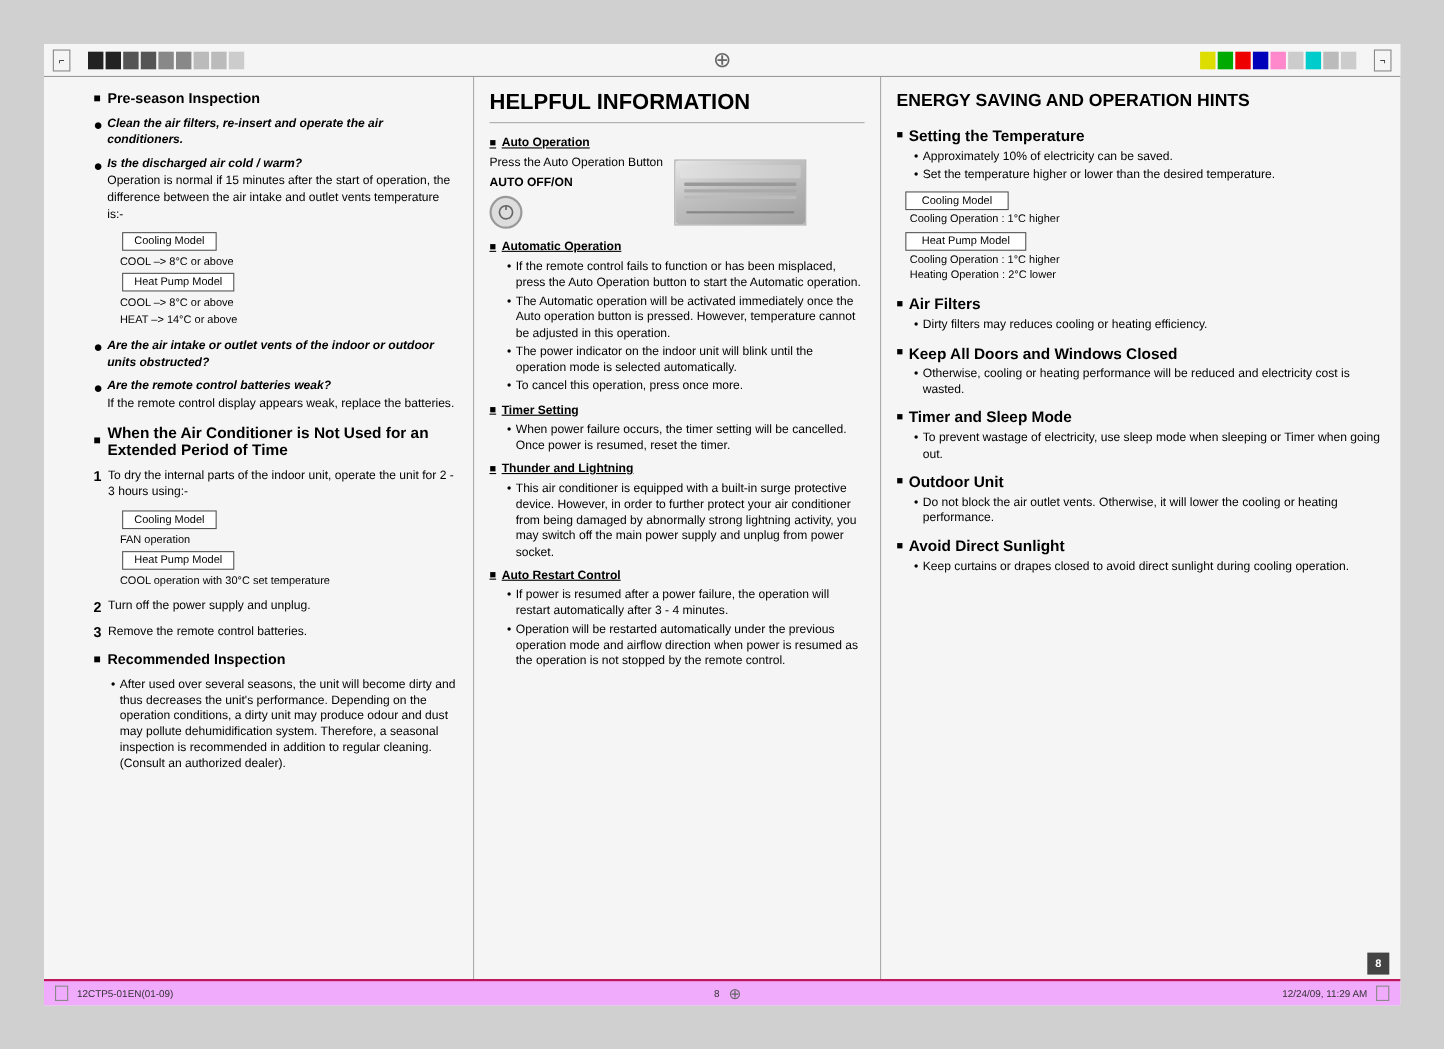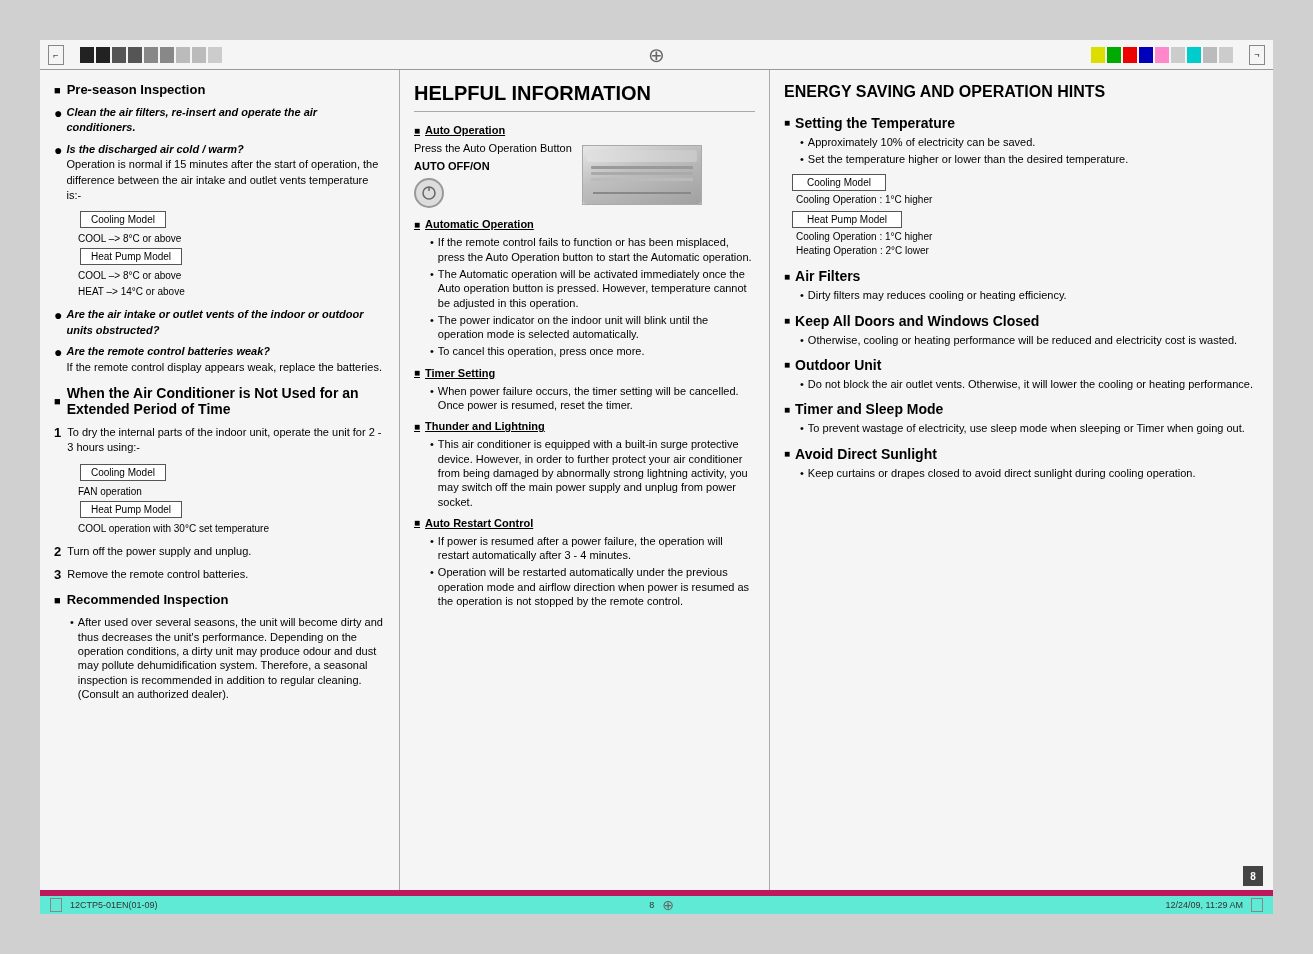--- a/index.html
+++ b/index.html
@@ -53,20 +53,21 @@
     .cb-lgray { background: #ccc; }
     .crosshair {
       font-size: 20px;
       color: #666;
     }
     
     .content {
       display: flex;
       flex: 1;
       overflow: hidden;
+      padding-left: 31px;
     }
     
     .col-left {
       width: 360px;
       padding: 12px 14px;
       border-right: 1px solid #aaa;
       overflow-y: auto;
     }
     
     .col-mid {
@@ -77,22 +78,22 @@
     }
     
     .col-right {
       flex: 1;
       padding: 12px 14px;
       overflow-y: auto;
     }
     
     .bottom-bar {
       height: 24px;
-      background: #5eead4;
-      border-top: 6px solid #be185d;
+      background: #f0abfc;
+      border-top: 2px solid #be185d;
       display: flex;
       align-items: center;
       justify-content: space-between;
       padding: 0 10px;
       font-size: 9px;
       color: #333;
     }
 
     h2.section-title {
       font-size: 13px;
@@ -499,33 +500,33 @@
       <div class="energy-section">
         <div class="energy-section-title">Keep All Doors and Windows Closed</div>
         <div class="sub-items">
           <div class="sub-item">
               <span>Otherwise, cooling or heating performance will be reduced and electricity cost is wasted.</span>
             </div>
         </div>
       </div>
 
       <div class="energy-section">
+        <div class="energy-section-title">Timer and Sleep Mode</div>
+        <div class="sub-items">
+          <div class="sub-item">
+              <span>To prevent wastage of electricity, use sleep mode when sleeping or Timer when going out.</span>
+            </div>
+        </div>
+      </div>
+
+      <div class="energy-section">
         <div class="energy-section-title">Outdoor Unit</div>
         <div class="sub-items">
           <div class="sub-item">
               <span>Do not block the air outlet vents. Otherwise, it will lower the cooling or heating performance.</span>
-            </div>
-        </div>
-      </div>
-
-      <div class="energy-section">
-        <div class="energy-section-title">Timer and Sleep Mode</div>
-        <div class="sub-items">
-          <div class="sub-item">
-              <span>To prevent wastage of electricity, use sleep mode when sleeping or Timer when going out.</span>
             </div>
         </div>
       </div>
 
       <div class="energy-section">
         <div class="energy-section-title">Avoid Direct Sunlight</div>
         <div class="sub-items">
           <div class="sub-item">
               <span>Keep curtains or drapes closed to avoid direct sunlight during cooling operation.</span>
             </div>

